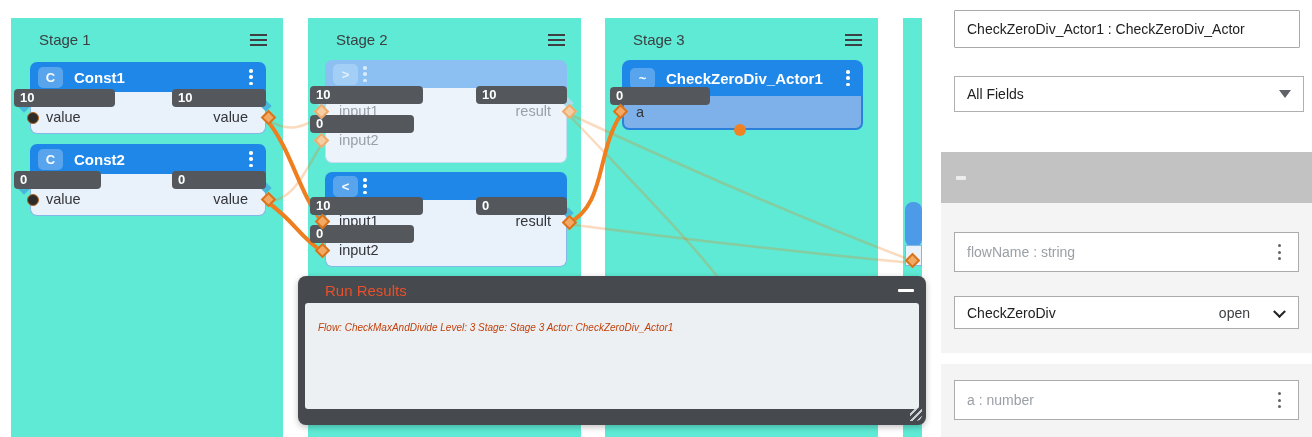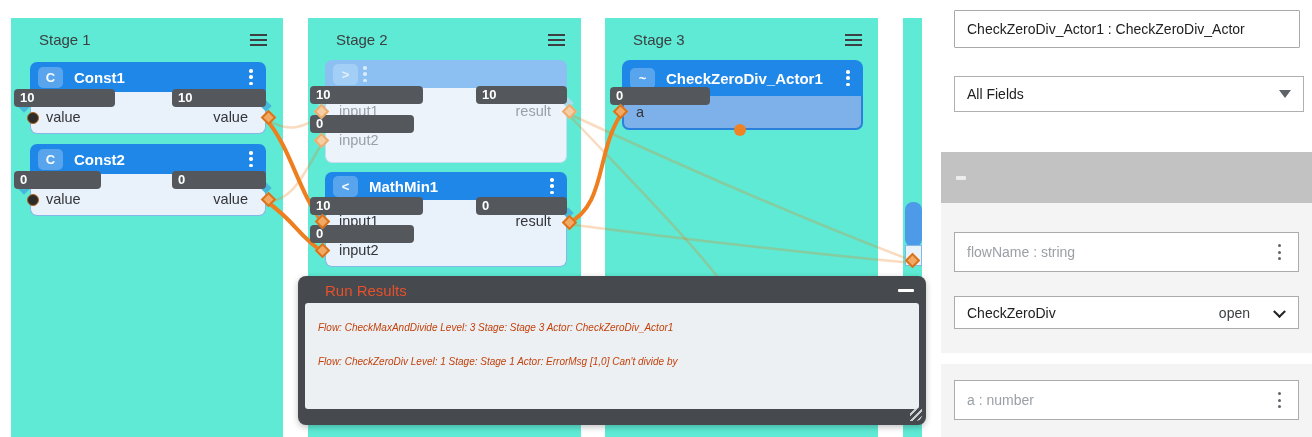--- a/index.html
+++ b/index.html
@@ -192,21 +192,20 @@
       <span class="pdia" style="left:-9px;top:75px;"></span>
       <span class="plabel" style="left:14px;top:72px;">input2</span>
       <span class="plabel" style="right:16px;top:43px;">result</span>
       <span class="cyand" style="right:-5px;top:39px;"></span>
       <span class="pdia" style="right:-8px;top:46px;"></span>
     </div>
 
     <div class="node" style="left:325px;top:172px;width:242px;">
       <div class="hdr" style="height:28px;">
         <span class="badge">&lt;</span>
-        <span class="ntitle">MathMin1</span>
         <span class="kebab">
             <i></i>
             <i></i>
             <i></i>
           </span>
       </div>
       <div class="nbody" style="height:67px;"></div>
       <span class="tag" style="left:-15px;top:25px;width:113px;">10</span>
       <span class="tag" style="left:-15px;top:53px;width:104px;">0</span>
       <span class="tag" style="right:0;top:25px;width:91px;">0</span>
@@ -239,21 +238,20 @@
 
     <div class="stub-top" style="left:905px;top:202px;width:17px;height:45px;"></div>
     <div class="stub-body" style="left:905px;top:245px;width:17px;height:21px;"></div>
     <span class="pdia" style="position:absolute;left:907px;top:255px;z-index:6;"></span>
 
     <div class="panel">
       <span class="panel-title">Run Results</span>
       <span class="panel-min"></span>
       <div class="panel-content">
         <div class="panel-line">Flow: CheckMaxAndDivide Level: 3 Stage: Stage 3 Actor: CheckZeroDiv_Actor1</div>
-        <div class="panel-line">Flow: CheckZeroDiv Level: 1 Stage: Stage 1 Actor: ErrorMsg [1,0] Can't divide by</div>
       </div>
       <span class="panel-resize"></span>
     </div>
   </div>
 
   <div class="sidebar">
     <input class="inpt" style="left: 19px; top: 10px; width: 346px; height: 38px;" type="text" value="CheckZeroDiv_Actor1 : CheckZeroDiv_Actor">
 
     <div class="dropdown">
       <span class="dd-label">All Fields</span>

